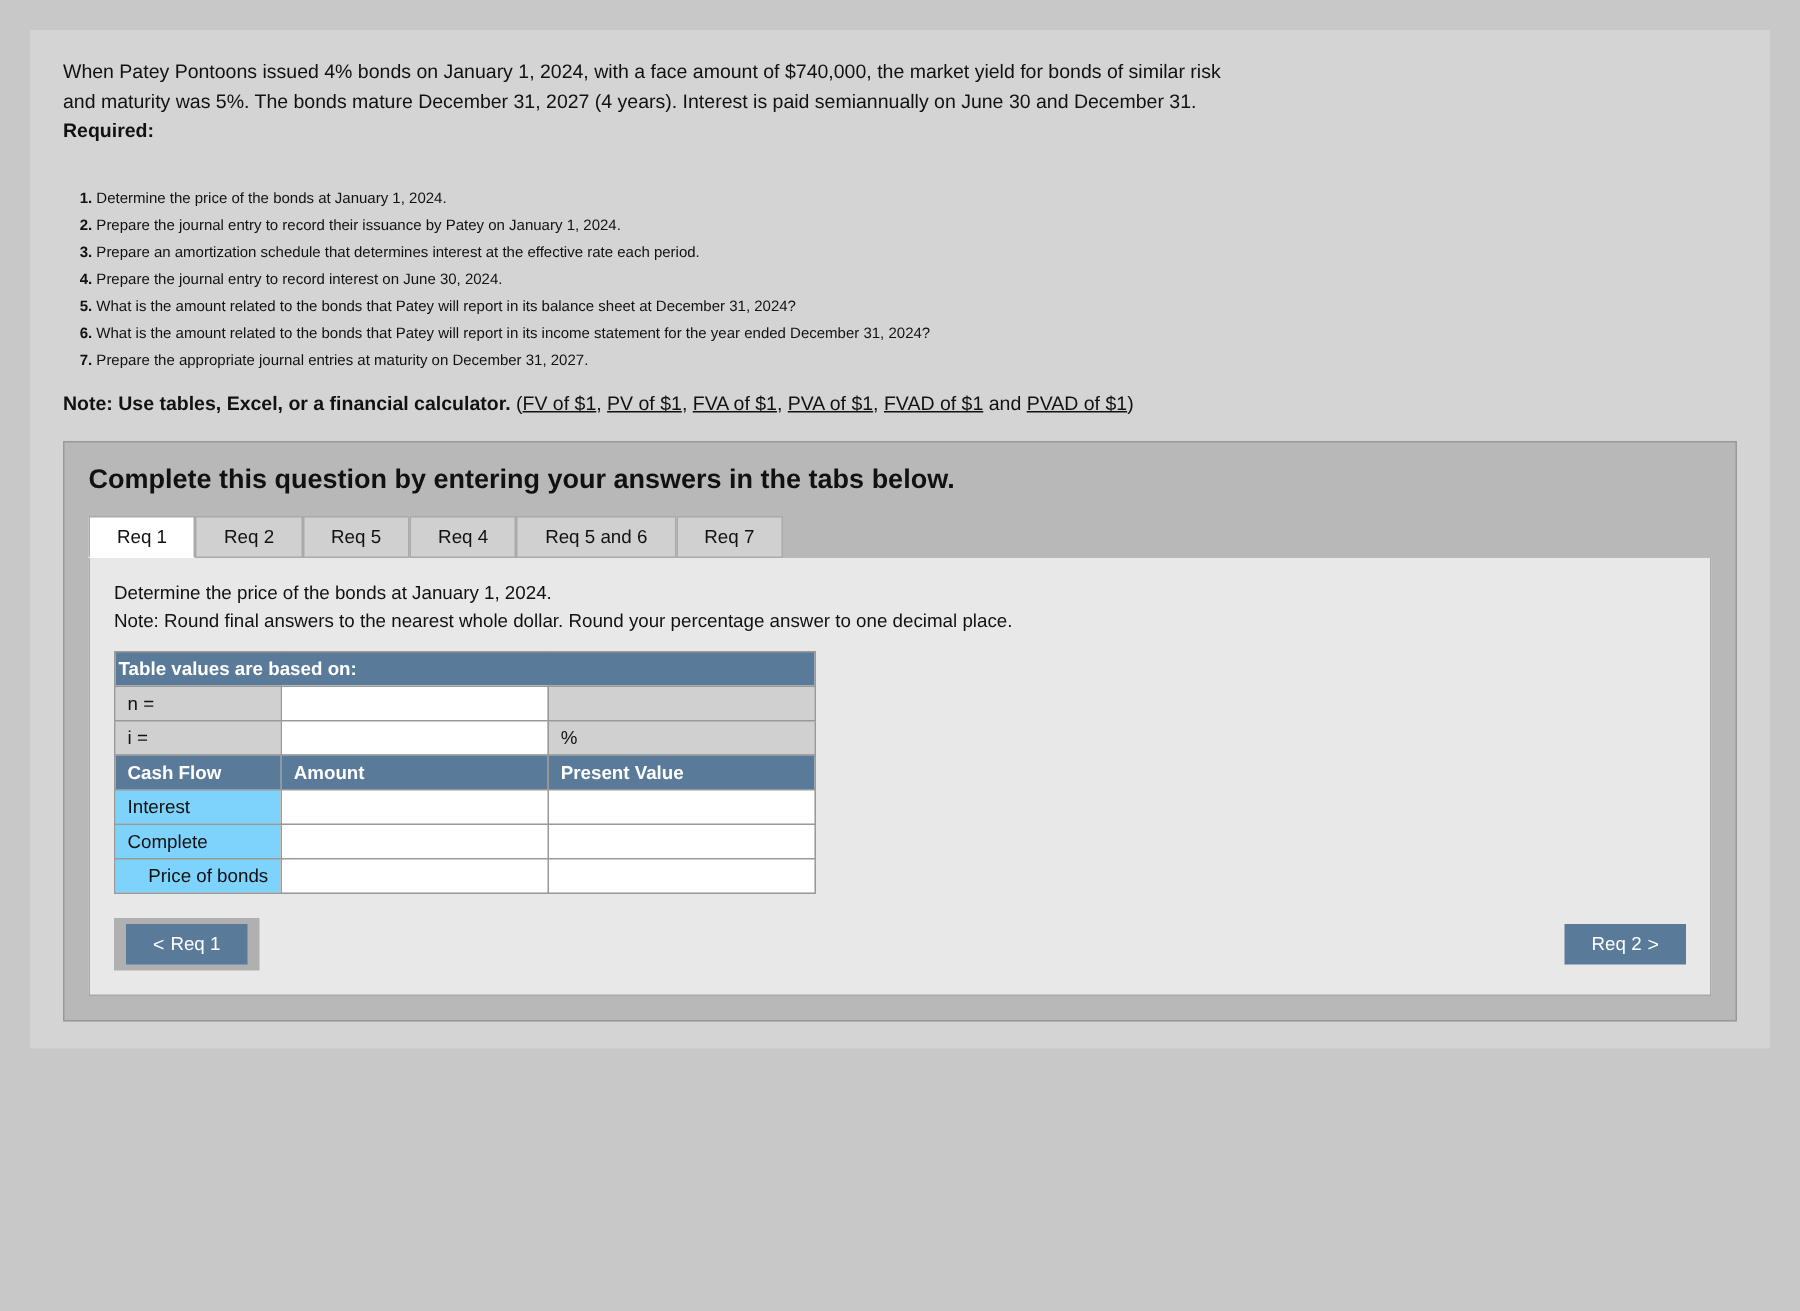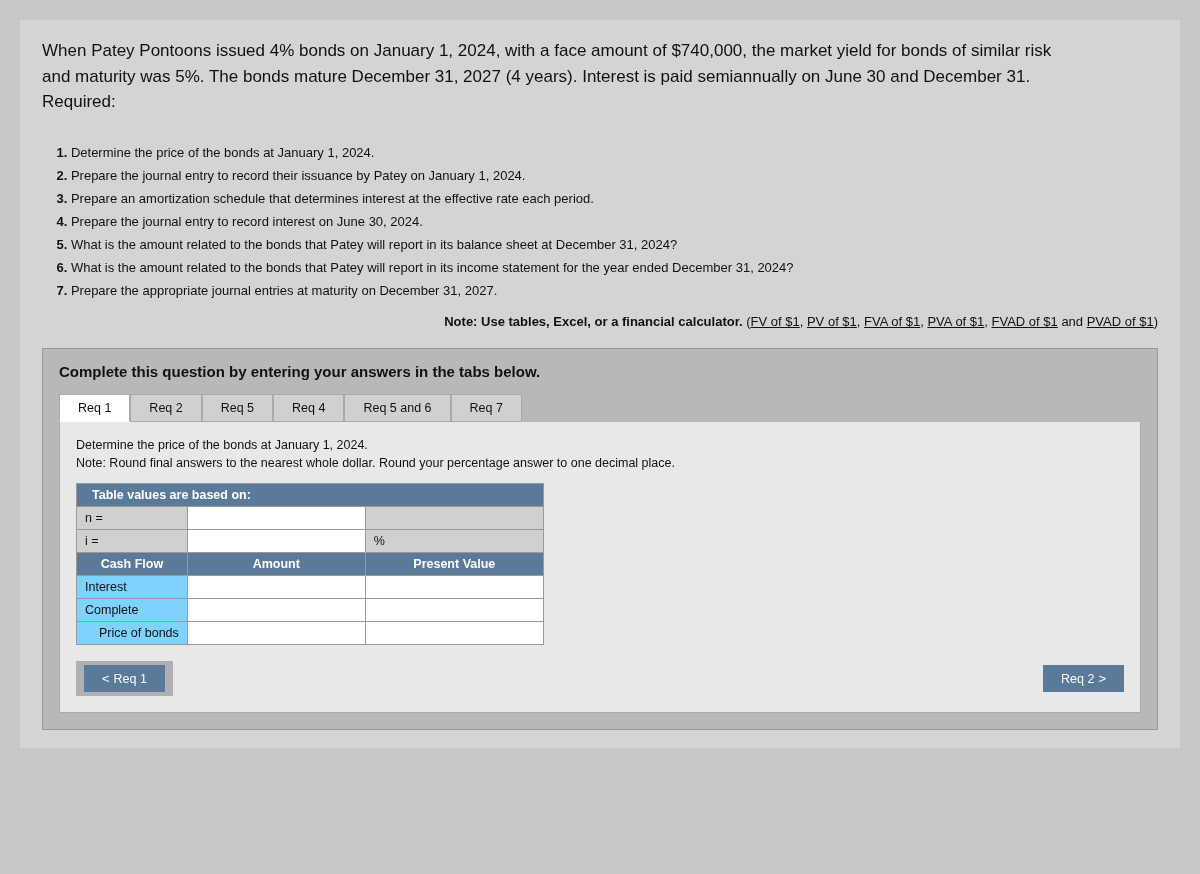--- a/index.html
+++ b/index.html
@@ -10,55 +10,54 @@
       width: 1200px;
       min-height: 874px;
       padding: 20px;
       color: #111;
     }
     .main-content {
       background: #d4d4d4;
       padding: 18px 22px 18px 22px;
     }
     .intro-text {
-      font-size: 17px;
+      font-size: 13px;
       line-height: 1.5;
       margin-bottom: 14px;
     }
     .intro-text .bold {
-      font-weight: normal;
+      font-weight: bold;
       text-align: center;
     }
     .requirements-list {
       margin-left: 0;
       padding-left: 0;
       list-style: none;
       line-height: 1.7;
-      font-size: 13px;
+      font-size: 10px;
       margin-top: 27px;
     }
     .requirements-list li {
       margin-bottom: 1px;
     }
     .note-line {
       margin-top: 10px;
       font-size: 13px;
       line-height: 1.5;
-      text-align: right;
     }
     .underline { text-decoration: underline; }
     .question-box {
       background: #b8b8b8;
       border: 1px solid #999;
       margin-top: 16px;
       padding: 14px 16px 16px 16px;
     }
     .question-box-title {
       font-weight: bold;
-      font-size: 15px;
+      font-size: 18px;
       margin-bottom: 14px;
     }
     .tabs-row {
       display: flex;
       gap: 0;
       margin-bottom: 0;
     }
     .tab {
       border: 1px solid #aaa;
       background: #d0d0d0;
@@ -110,21 +109,21 @@
       border: none;
       outline: none;
       background: transparent;
       width: 100%;
       font-size: 12.5px;
     }
     .header-cell {
       background: #5a7a9a;
       color: #fff;
       font-weight: bold;
-      text-align: center;
+      text-align: left;
     }
     .n-i-row td {
       background: #d0d0d0;
     }
     .n-i-row .input-cell {
       background: #fff;
     }
     .bottom-nav {
       display: flex;
       justify-content: space-between;
@@ -190,21 +189,21 @@
     <div class="tab-content">
       <div class="tab-desc">
         <span>Determine the price of the bonds at January 1, 2024.</span><br>
         <span>Note: Round final answers to the nearest whole dollar. Round your percentage answer to one decimal place.</span>
       </div>
 
       <div class="table-section">
         <table class="values-table">
           <thead>
             <tr>
-              <td colspan="3" style="background:#5a7a9a; color:#fff; font-weight:bold; padding:4px 15px;">Table values are based on:</td>
+              <td colspan="3" style="background:#5a7a9a; color:#fff; font-weight:bold; padding:4px 2px;">Table values are based on:</td>
             </tr>
           </thead>
           <tbody>
             <tr class="n-i-row">
               <td class="row-label-cell">n =</td>
               <td class="input-cell"><input type="text" style=""></td>
               <td class="row-label-cell"></td>
             </tr>
             <tr class="n-i-row">
               <td class="row-label-cell">i =</td>

